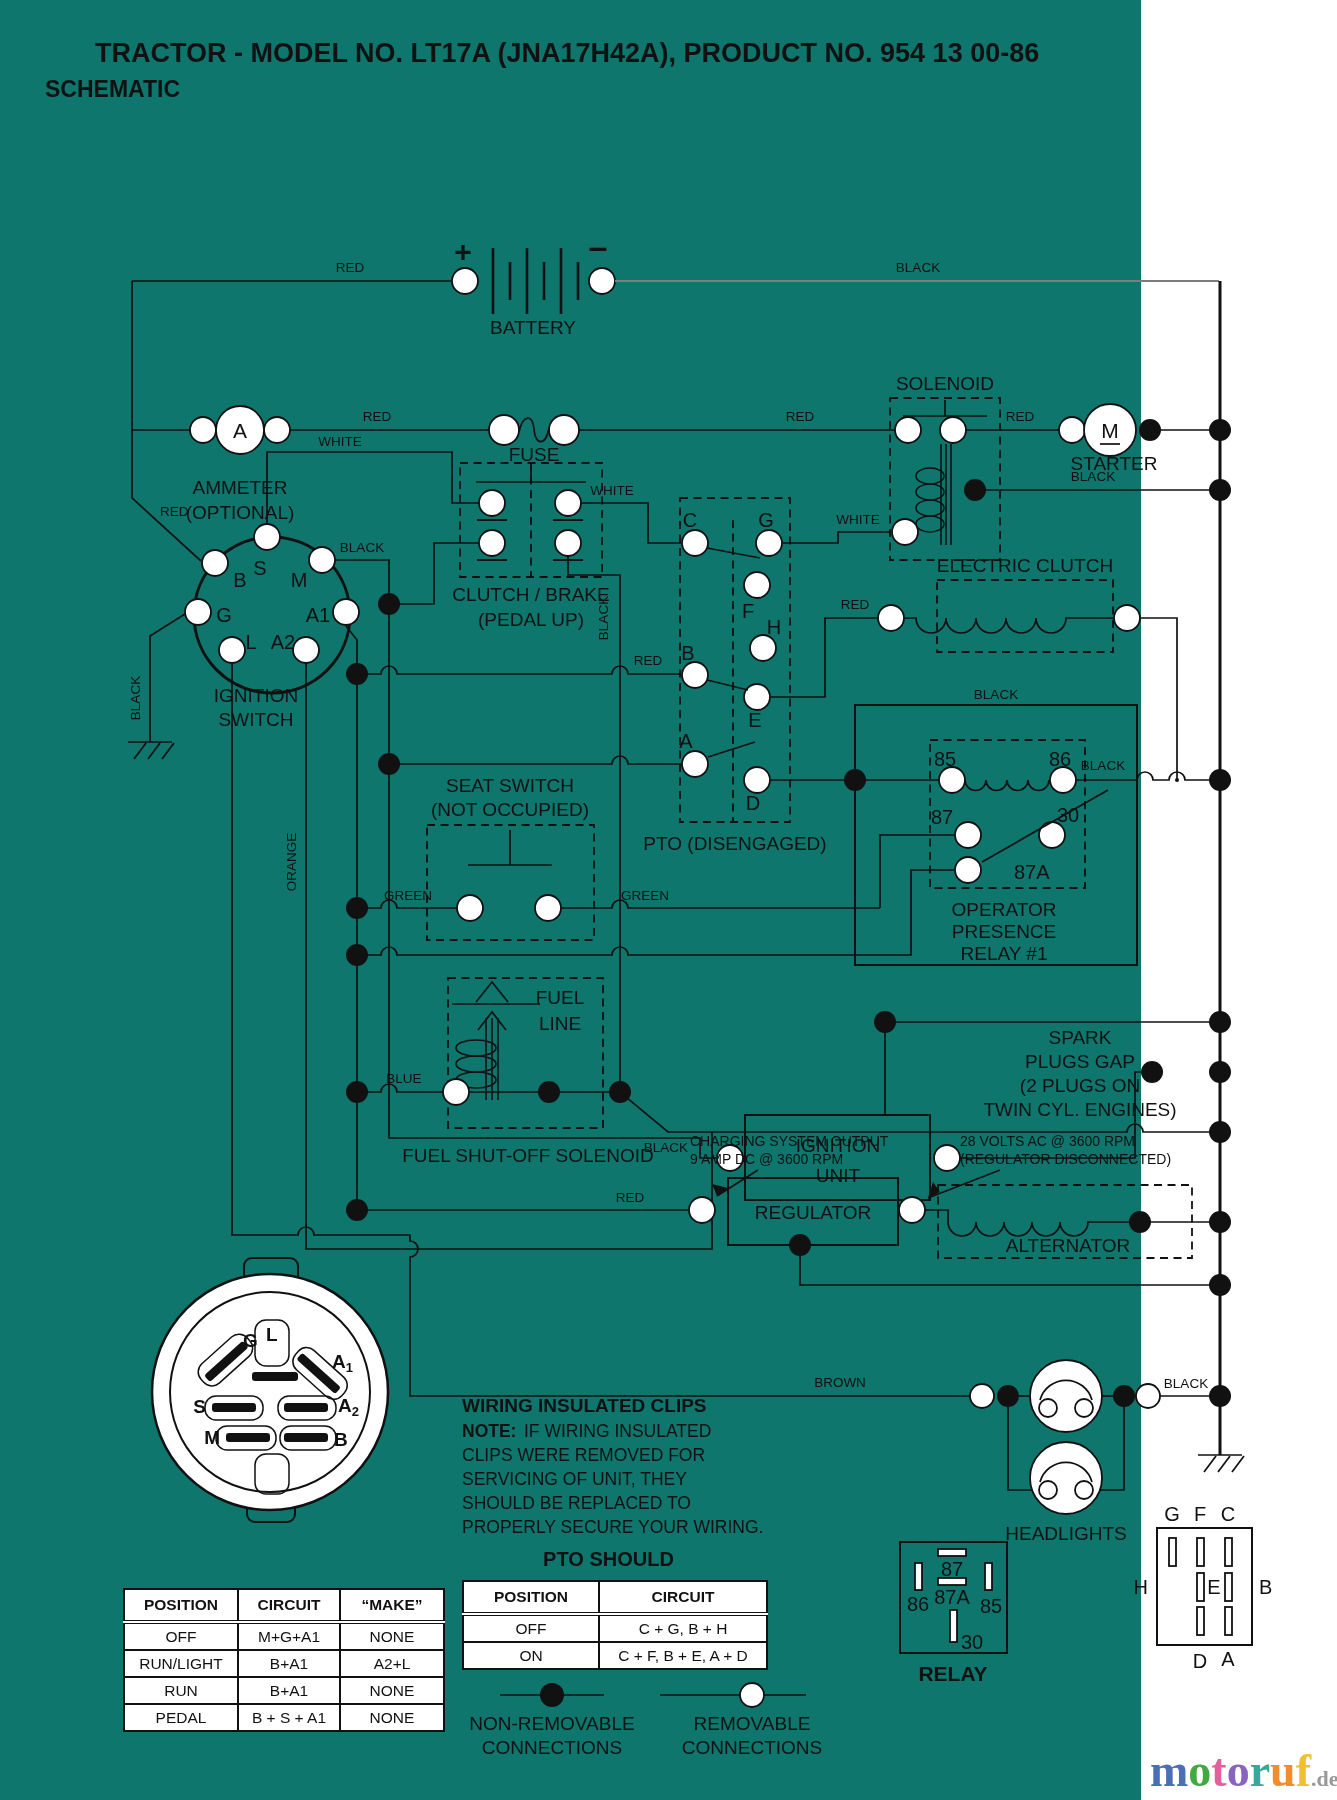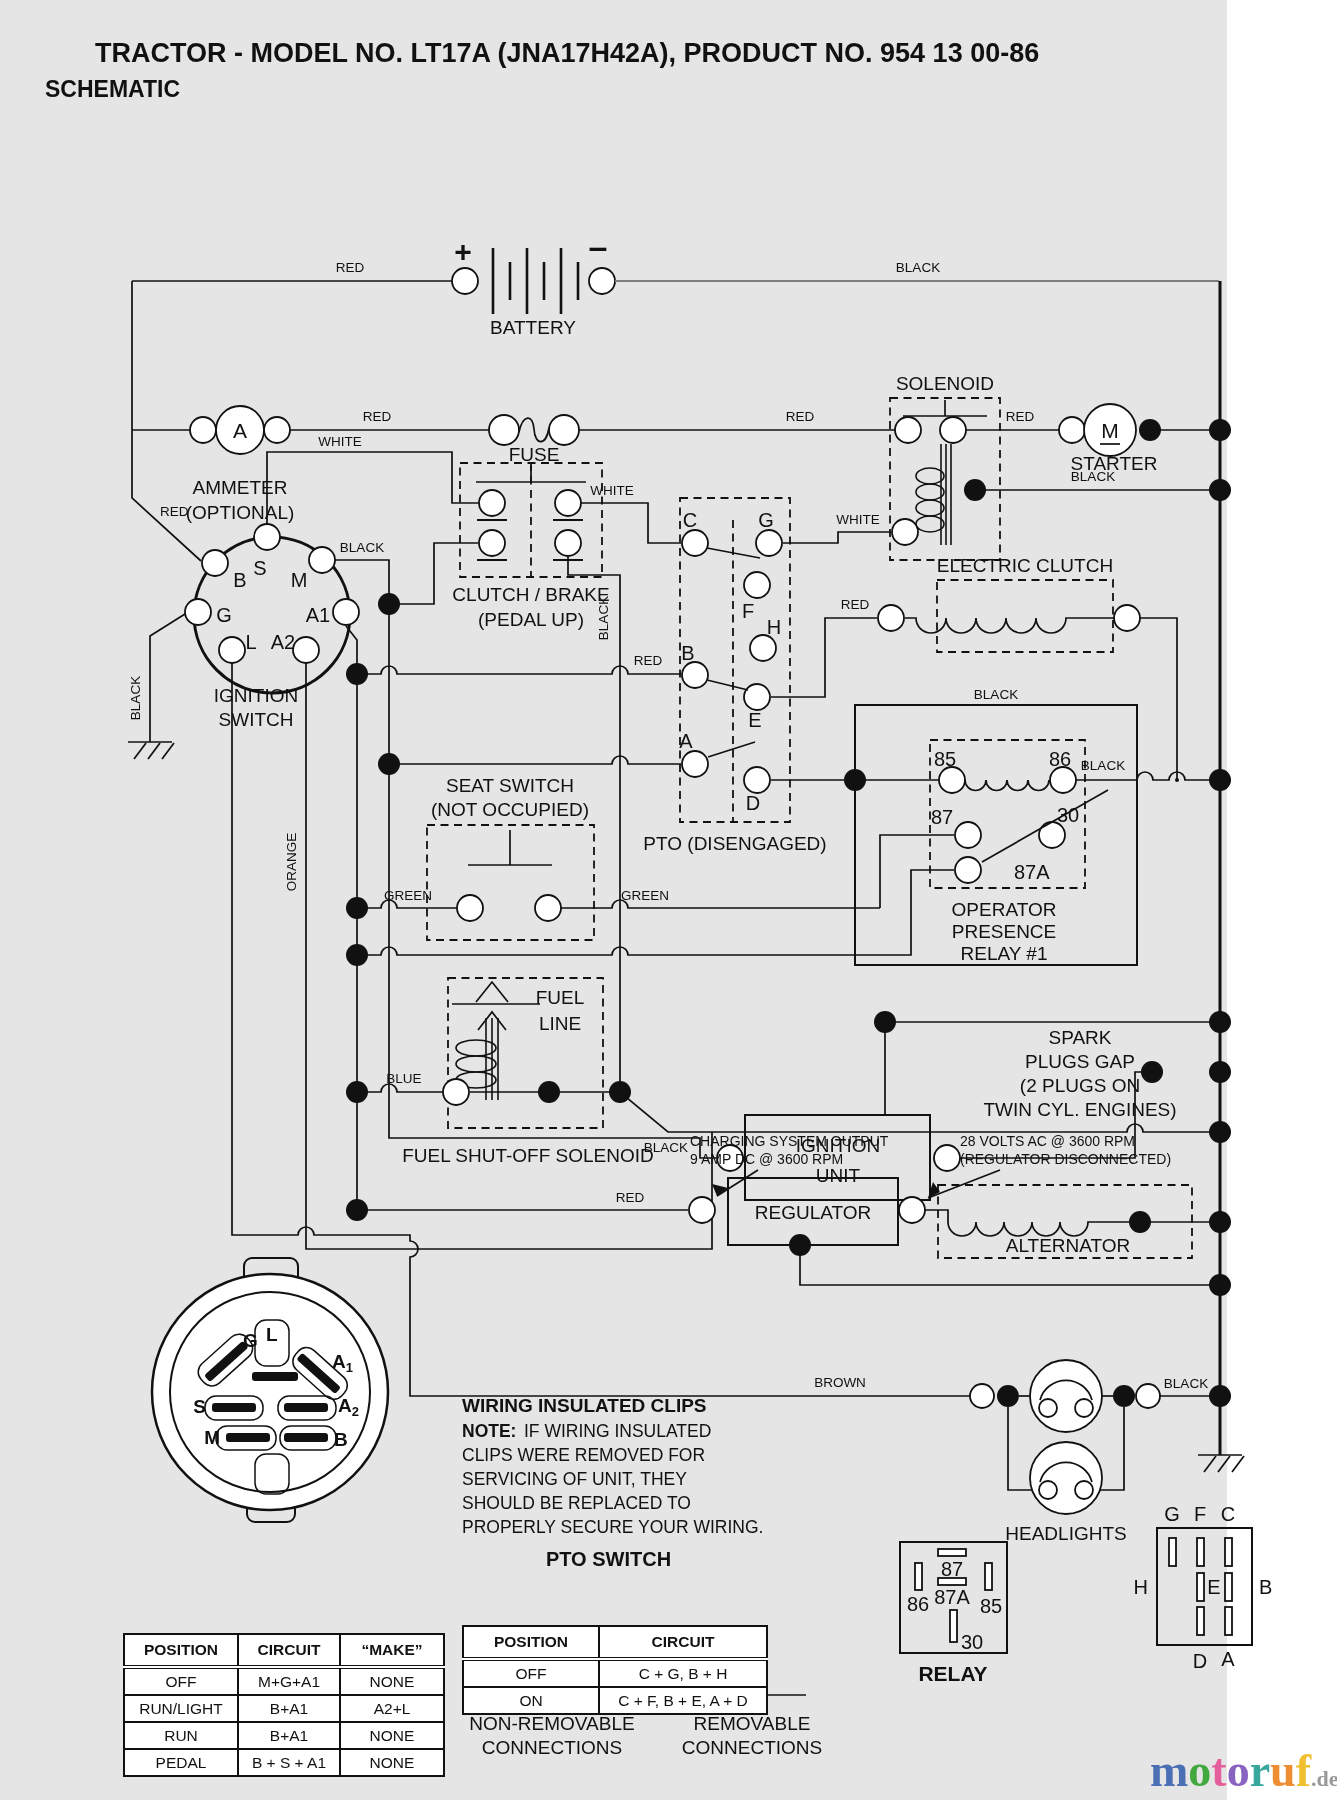--- a/index.html
+++ b/index.html
@@ -1,37 +1,37 @@
 <!DOCTYPE html>
 <html><head>
 <meta charset="utf-8">
 <style>
   html,body{margin:0;padding:0;background:#fff;}
-  #page{position:relative;width:1227px;height:1800px;background:#e5e5e5;font-family:"Liberation Sans",sans-serif;}
+  #page{position:relative;width:1141px;height:1800px;background:#0f766e;font-family:"Liberation Sans",sans-serif;}
   svg{position:absolute;left:0;top:0;}
   text{fill:#111;font-family:"Liberation Sans",sans-serif;}
   .w{fill:none;stroke:#111;stroke-width:1.7;}
   .wg{fill:none;stroke:#7d7d7d;stroke-width:2.2;}
   .thick{stroke-width:3;}
   .dash{fill:none;stroke:#111;stroke-width:1.8;stroke-dasharray:8 5.5;}
   .box{fill:none;stroke:#111;stroke-width:2;}
   .term{fill:#fff;stroke:#111;stroke-width:1.8;}
   .dot{fill:#111;stroke:none;}
   .pin{fill:#fff;stroke:#111;stroke-width:1.8;}
   .bar{fill:#111;}
   .mid{text-anchor:middle;}
   .end{text-anchor:end;}
   .lbl{font-size:19px;}
   .sm{font-size:13.5px;}
   .t{font-size:20px;}
   .b{font-weight:bold;}
   .ov{position:absolute;}
   .ttl{font-weight:bold;font-size:20px;text-align:center;color:#111;}
   table{border-collapse:collapse;background:#fff;}
-  table,th,td{border:2px solid #111;margin-top:45px;}
+  table,th,td{border:2px solid #111;}
   th{font-size:15.5px;font-weight:bold;height:30px;border-bottom:4px double #111;padding:0 6px;text-align:center;color:#111;}
   td{font-size:15.5px;height:25px;padding:0 8px;text-align:center;color:#111;}
   #ign-table th:nth-child(1),#ign-table td:nth-child(1){width:96px;}
   #ign-table th:nth-child(2),#ign-table td:nth-child(2){width:84px;}
   #ign-table th:nth-child(3),#ign-table td:nth-child(3){width:86px;}
   #pto-table th:nth-child(1),#pto-table td:nth-child(1){width:118px;}
   #pto-table th:nth-child(2),#pto-table td:nth-child(2){width:150px;}
   .logo{font-family:"Liberation Serif",serif;font-weight:bold;}
 </style>
 </head>
@@ -517,21 +517,21 @@
           <td>NONE</td>
         </tr>
         <tr>
           <td>PEDAL</td>
           <td>B + S + A1</td>
           <td>NONE</td>
         </tr>
       </tbody>
     </table>
 
-  <div class="ov ttl" style="left:462px;top:1548px;width:293px;">PTO SWITCH</div>
+  <div class="ov ttl" style="left:462px;top:1548px;width:293px;">PTO SHOULD</div>
   <table id="pto-table" class="ov" style="left:462px;top:1580px;">
       <thead>
         <tr>
           <th>POSITION</th>
           <th>CIRCUIT</th>
         </tr>
       </thead>
       <tbody>
         <tr>
           <td>OFF</td>

